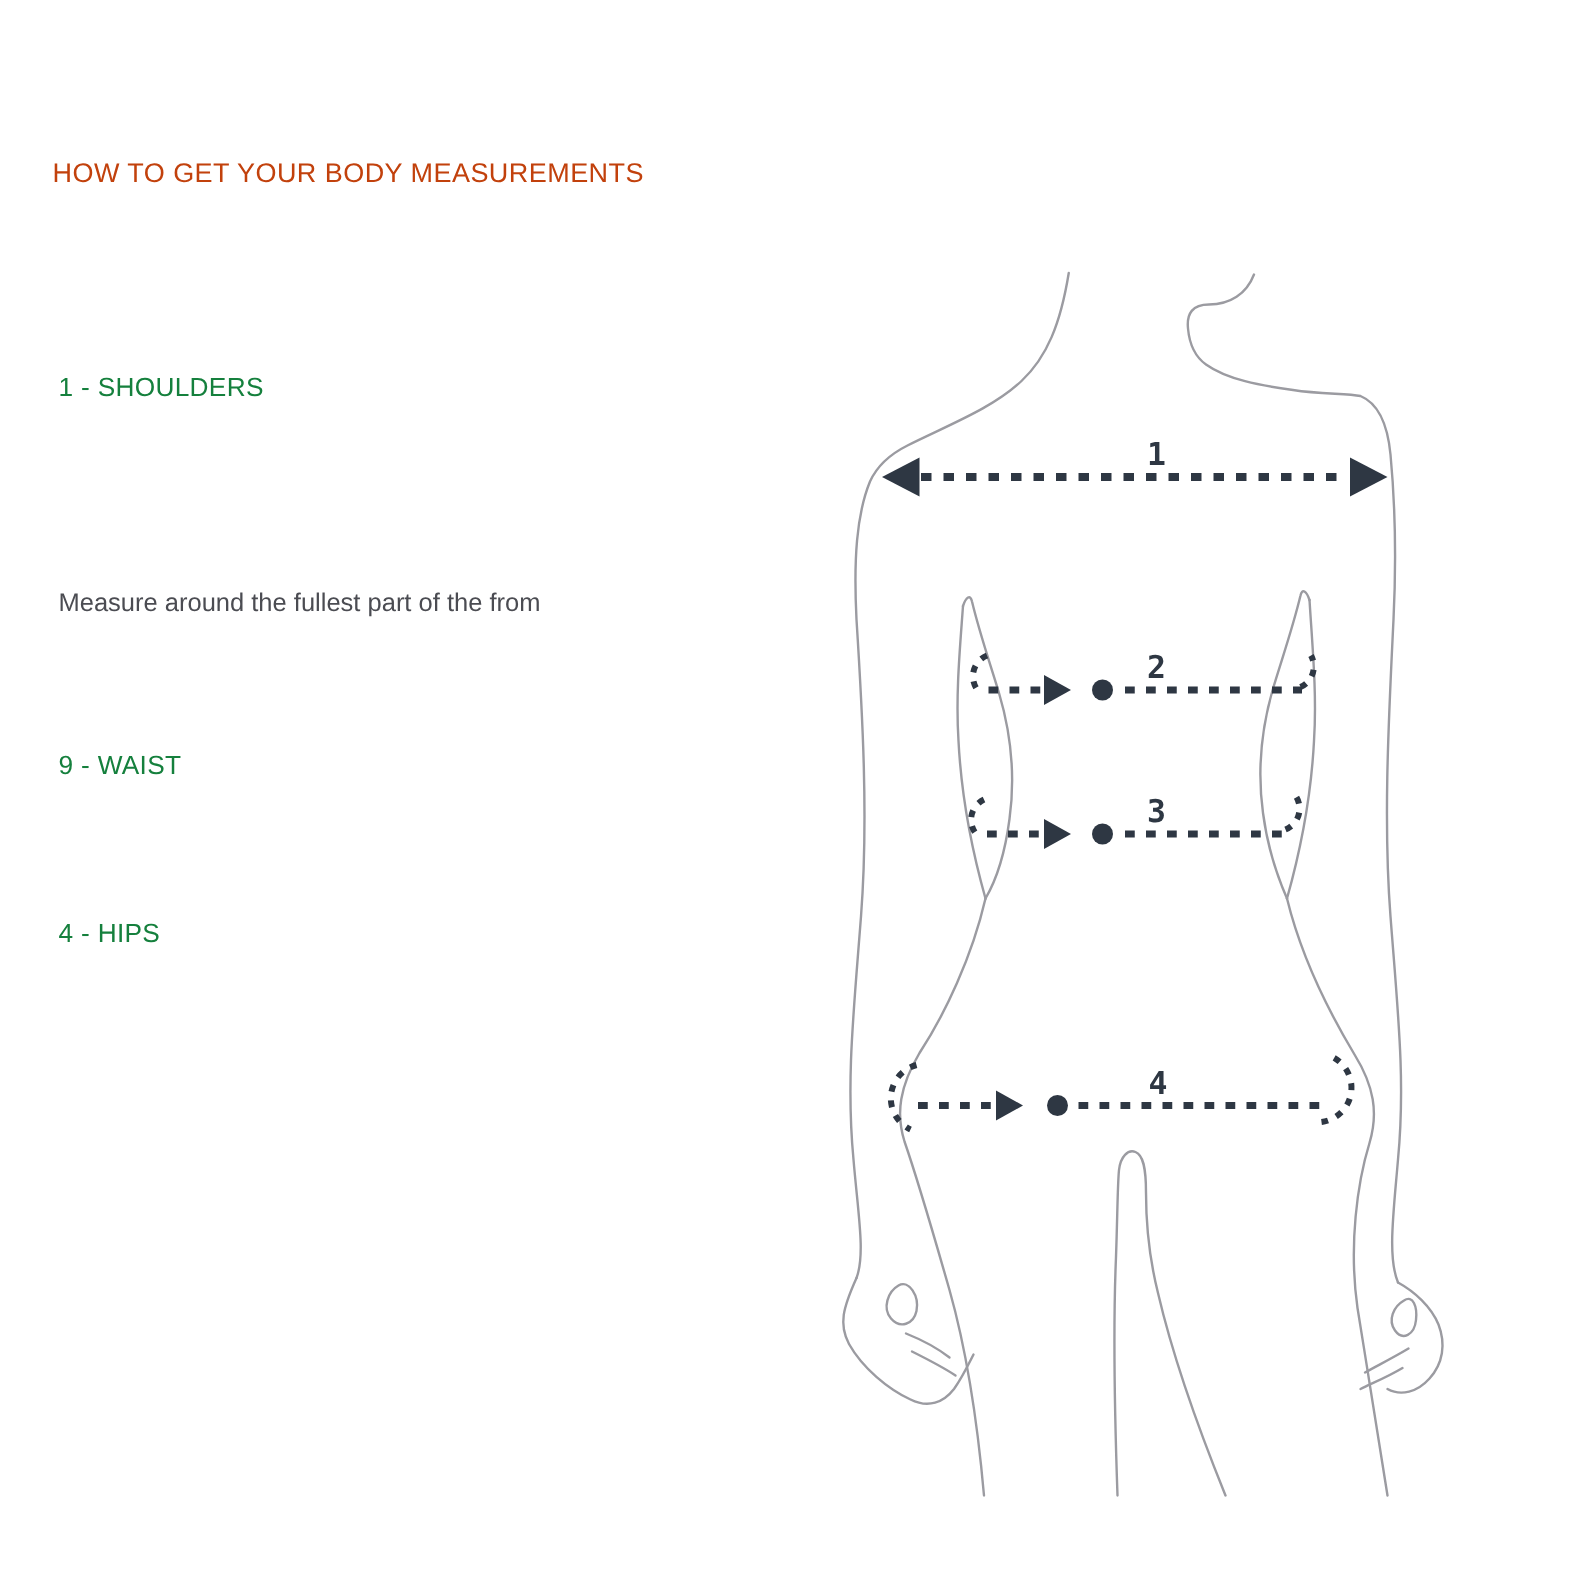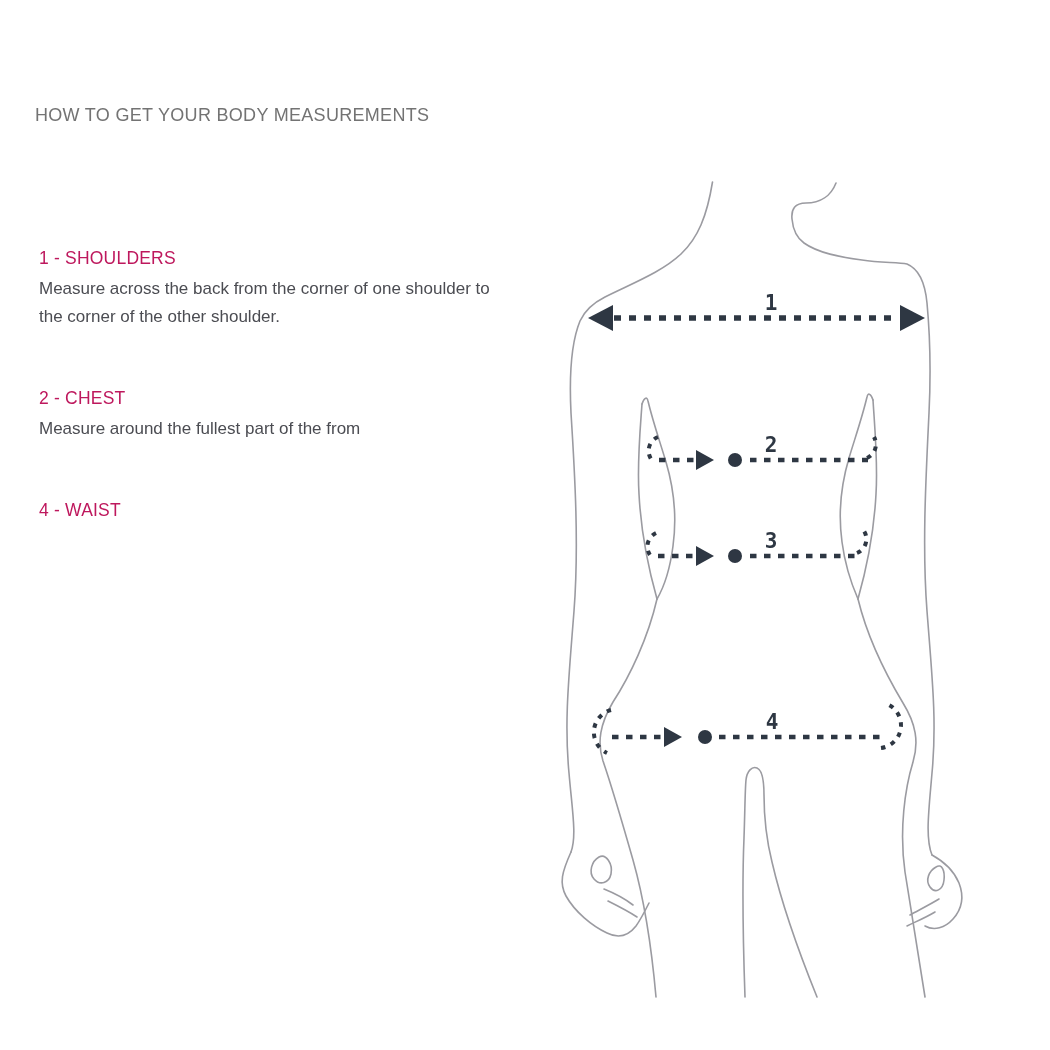--- a/index.html
+++ b/index.html
@@ -2,25 +2,25 @@
 <html><head>
 <meta charset="utf-8">
 <style>
   html,body{margin:0;padding:0;}
   body{
     width:1050px;height:1050px;position:relative;background:#ffffff;
     font-family:"Liberation Sans", sans-serif;overflow:hidden;
   }
   .page-title{
     position:absolute;left:35px;top:105px;
-    font-size:18px;letter-spacing:.3px;color:#737373;font-weight:400;
+    font-size:18px;letter-spacing:.3px;color:#c2410c;font-weight:400;
   }
   .section{position:absolute;left:39px;width:475px;}
   .section h3{
-    margin:0 0 6px 0;font-size:17.5px;font-weight:500;color:#be185d;
+    margin:0 0 6px 0;font-size:17.5px;font-weight:500;color:#15803d;
     letter-spacing:.2px;
   }
   .section p{
     margin:0;font-size:17px;line-height:28px;color:#4b4c52;font-weight:400;
   }
   #s1{top:248px}
   #s2{top:388px}
   #s3{top:500px}
   #s4{top:612px}
   .figure-wrap{position:absolute;left:540px;top:170px;width:460px;height:845px;}
@@ -35,33 +35,32 @@
     fill:#2e3743;text-anchor:middle;
   }
 </style>
 </head>
 <body>
 
 <div class="page-title">HOW TO GET YOUR BODY MEASUREMENTS</div>
 
 <div class="section" id="s1">
   <h3>1 - SHOULDERS</h3>
-  <p>Measure across the back from the corner of one shoulder to the corner of the other shoulder.</p>
 </div>
 
 <div class="section" id="s2">
-  <h3>2 - CHEST</h3>
   <p>Measure around the fullest part of the from</p>
 </div>
 
 <div class="section" id="s3">
-  <h3>4 - WAIST</h3>
+  <h3>9 - WAIST</h3>
 </div>
 
 <div class="section" id="s4">
+  <h3>4 - HIPS</h3>
 </div>
 
 <div class="figure-wrap">
 <svg width="460" height="845" viewBox="540 170 460 845" xmlns="http://www.w3.org/2000/svg">
 
   <g>
 
     <path class="outline" d="M 712.5 182 C 707 216, 698 238, 681 254 C 662 272, 633 283, 605 297
          C 593 303, 585 310, 580 321 C 571 343, 569 373, 571 413
          C 575 476, 579 546, 574 611 C 569 676, 564 721, 569 773

